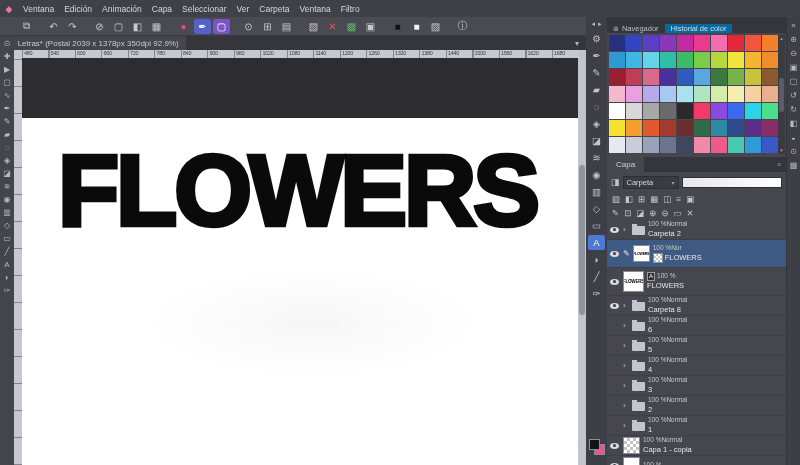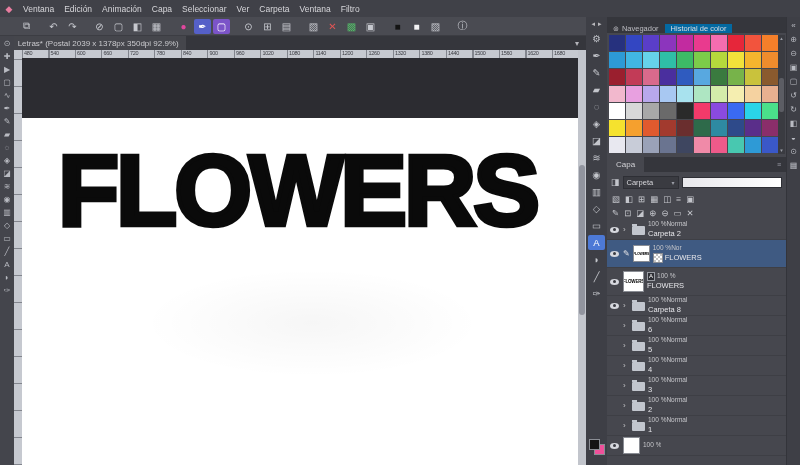--- a/index.html
+++ b/index.html
@@ -482,20 +482,30 @@
           <span class="folder-ico"></span>
           <div class="ltext">
             <span class="l1">100 %Normal</span>
             <span class="l2">1</span>
           </div>
         </div>
         <div class="lrow">
           <div class="eyebox">
             <span class="eye"></span>
           </div>
+          <span class="thumb checker"></span>
+          <div class="ltext">
+            <span class="l1">100 %Normal</span>
+            <span class="l2">Capa 1 - copia</span>
+          </div>
+        </div>
+        <div class="lrow">
+          <div class="eyebox">
+            <span class="eye"></span>
+          </div>
           <span class="thumb"></span>
           <div class="ltext">
             <span class="l1">100 %</span>
           </div>
         </div>
       </div>
   </div>
 
   <div id="right-strip">
       <div class="rs-icon">«</div>

